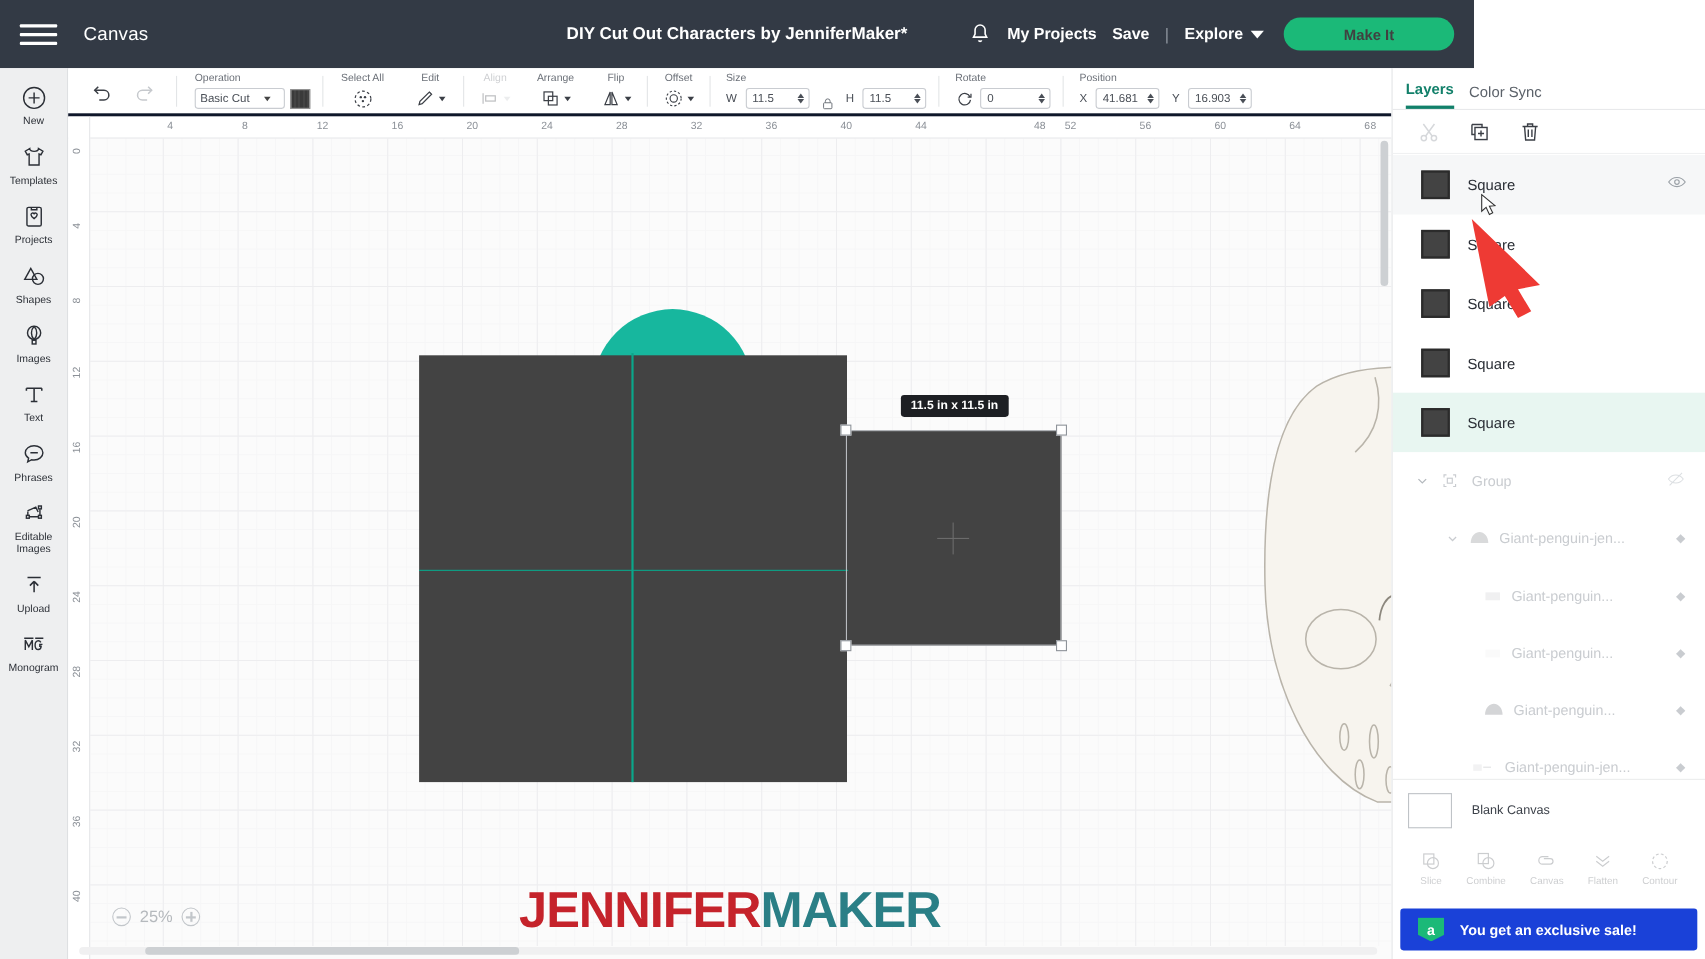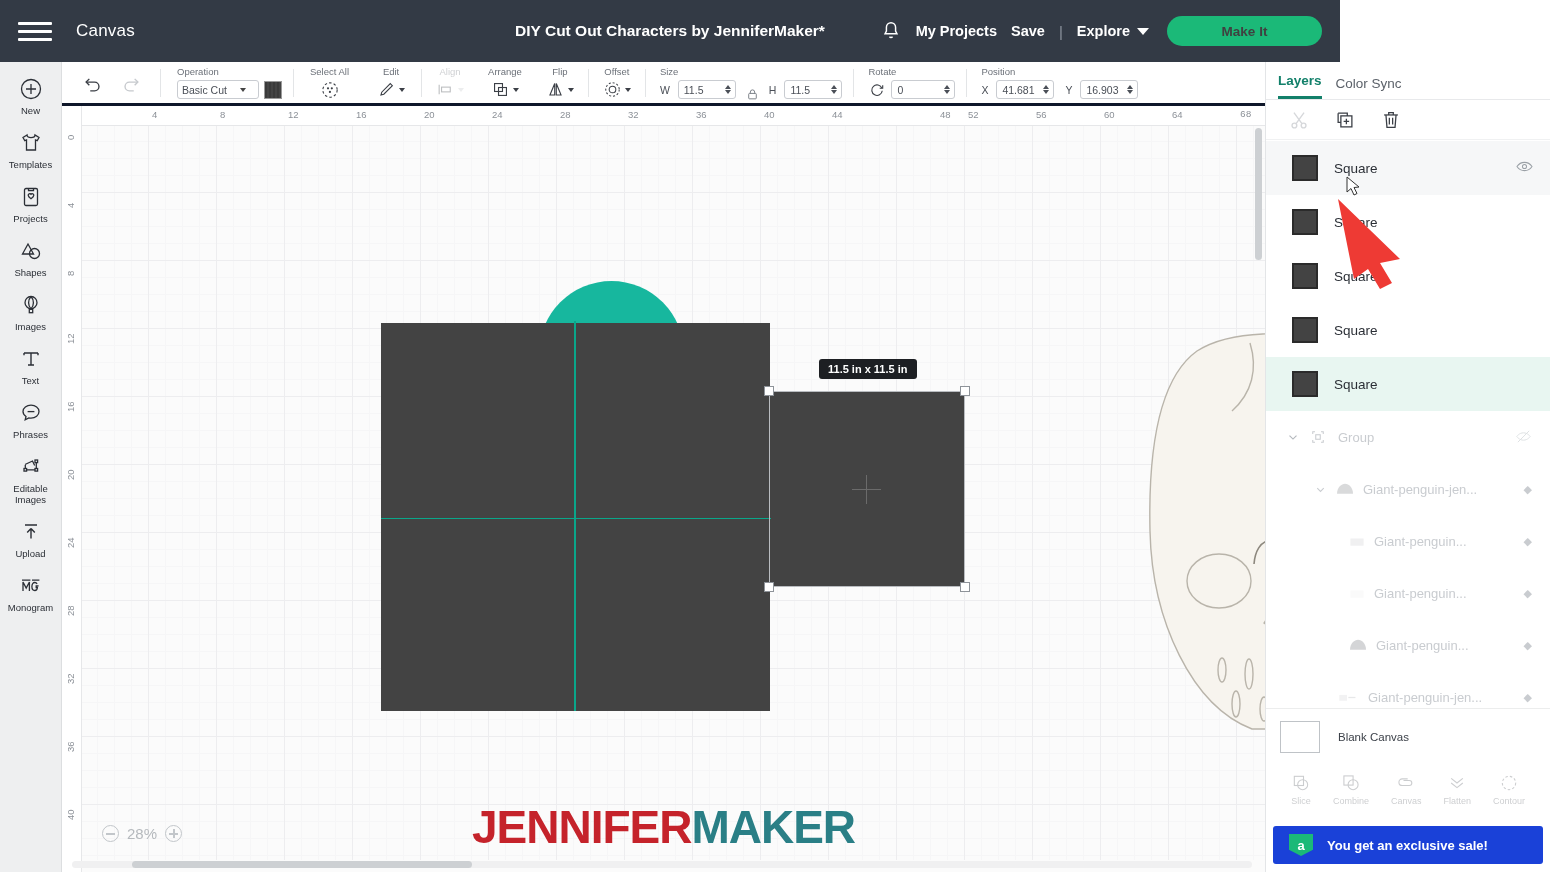--- a/index.html
+++ b/index.html
@@ -574,21 +574,21 @@
         <div class="rv-tick" style="top: 374px;">20</div>
         <div class="rv-tick" style="top: 442px;">24</div>
         <div class="rv-tick" style="top: 510px;">28</div>
         <div class="rv-tick" style="top: 578px;">32</div>
         <div class="rv-tick" style="top: 646px;">36</div>
         <div class="rv-tick" style="top: 714px;">40</div>
       </div>
 
     <div class="zoomctl">
       <span class="circ"></span>
-      <span>28%</span>
+      <span>25%</span>
       <span class="circ plus"></span>
     </div>
 
     <div class="watermark">
       <span class="wm-a">JENNIFER</span><span class="wm-b">MAKER</span>
     </div>
 
     <div class="hscroll">
       <div class="thumb"></div>
     </div>

